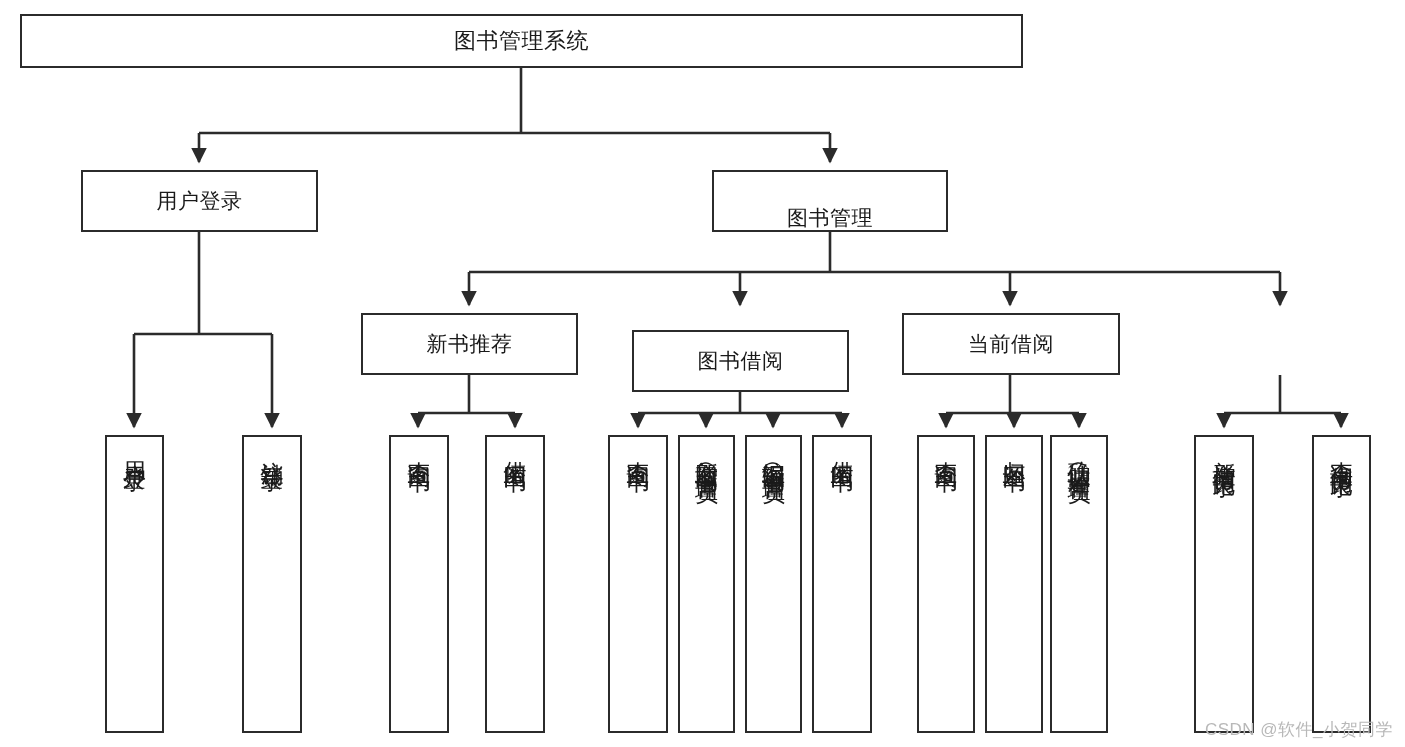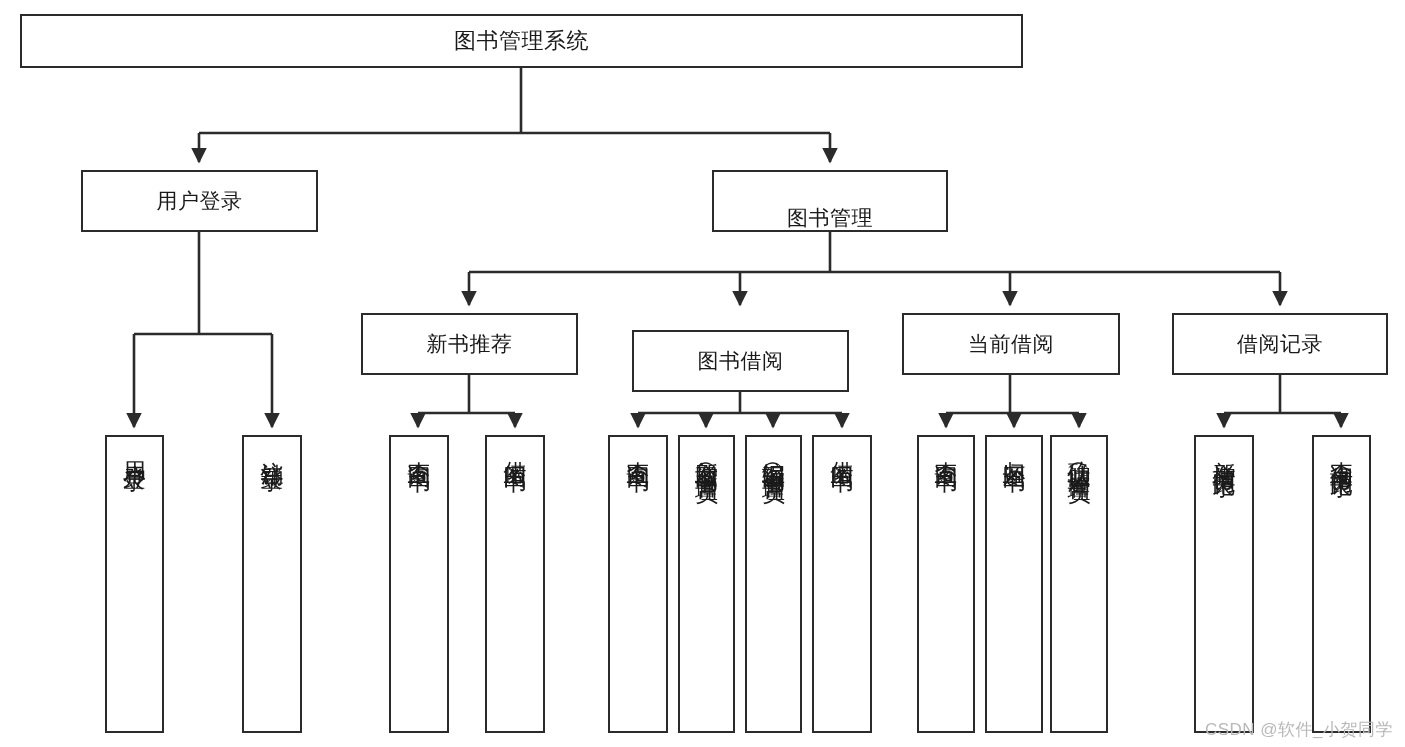--- a/index.html
+++ b/index.html
@@ -142,23 +142,20 @@
 
   <div class="node h" style="left: 361px; top: 313px; width: 217px; height: 62px; border-color: rgb(43, 43, 43); background: rgb(255, 255, 255); color: rgb(26, 26, 26);">
     <span class="lbl">新书推荐</span>
   </div>
   <div class="node h" style="left: 632px; top: 330px; width: 217px; height: 62px; border-color: rgb(43, 43, 43); background: rgb(255, 255, 255); color: rgb(26, 26, 26);">
     <span class="lbl">图书借阅</span>
   </div>
   <div class="node h" style="left: 902px; top: 313px; width: 218px; height: 62px; border-color: rgb(43, 43, 43); background: rgb(255, 255, 255); color: rgb(26, 26, 26); align-items: center;">
     <span class="lbl">当前借阅</span>
   </div>
-  <div class="node h" style="left: 1172px; top: 313px; width: 216px; height: 62px; border-color: rgb(43, 43, 43); background: rgb(255, 255, 255); color: rgb(26, 26, 26);">
-    <span class="lbl">借阅记录</span>
-  </div>
 
   <div class="node v" style="left: 105px; top: 435px; width: 59px; height: 298px; border-color: rgb(43, 43, 43); background: rgb(255, 255, 255); color: rgb(26, 26, 26);">
     <span class="lbl">用户登录</span>
   </div>
   <div class="node v" style="left: 242px; top: 435px; width: 60px; height: 298px; border-color: rgb(43, 43, 43); background: rgb(255, 255, 255); color: rgb(26, 26, 26);">
     <span class="lbl">注销登录</span>
   </div>
   <div class="node v" style="left: 389px; top: 435px; width: 60px; height: 298px; border-color: rgb(43, 43, 43); background: rgb(255, 255, 255); color: rgb(26, 26, 26);">
     <span class="lbl">查询图书</span>
   </div>

